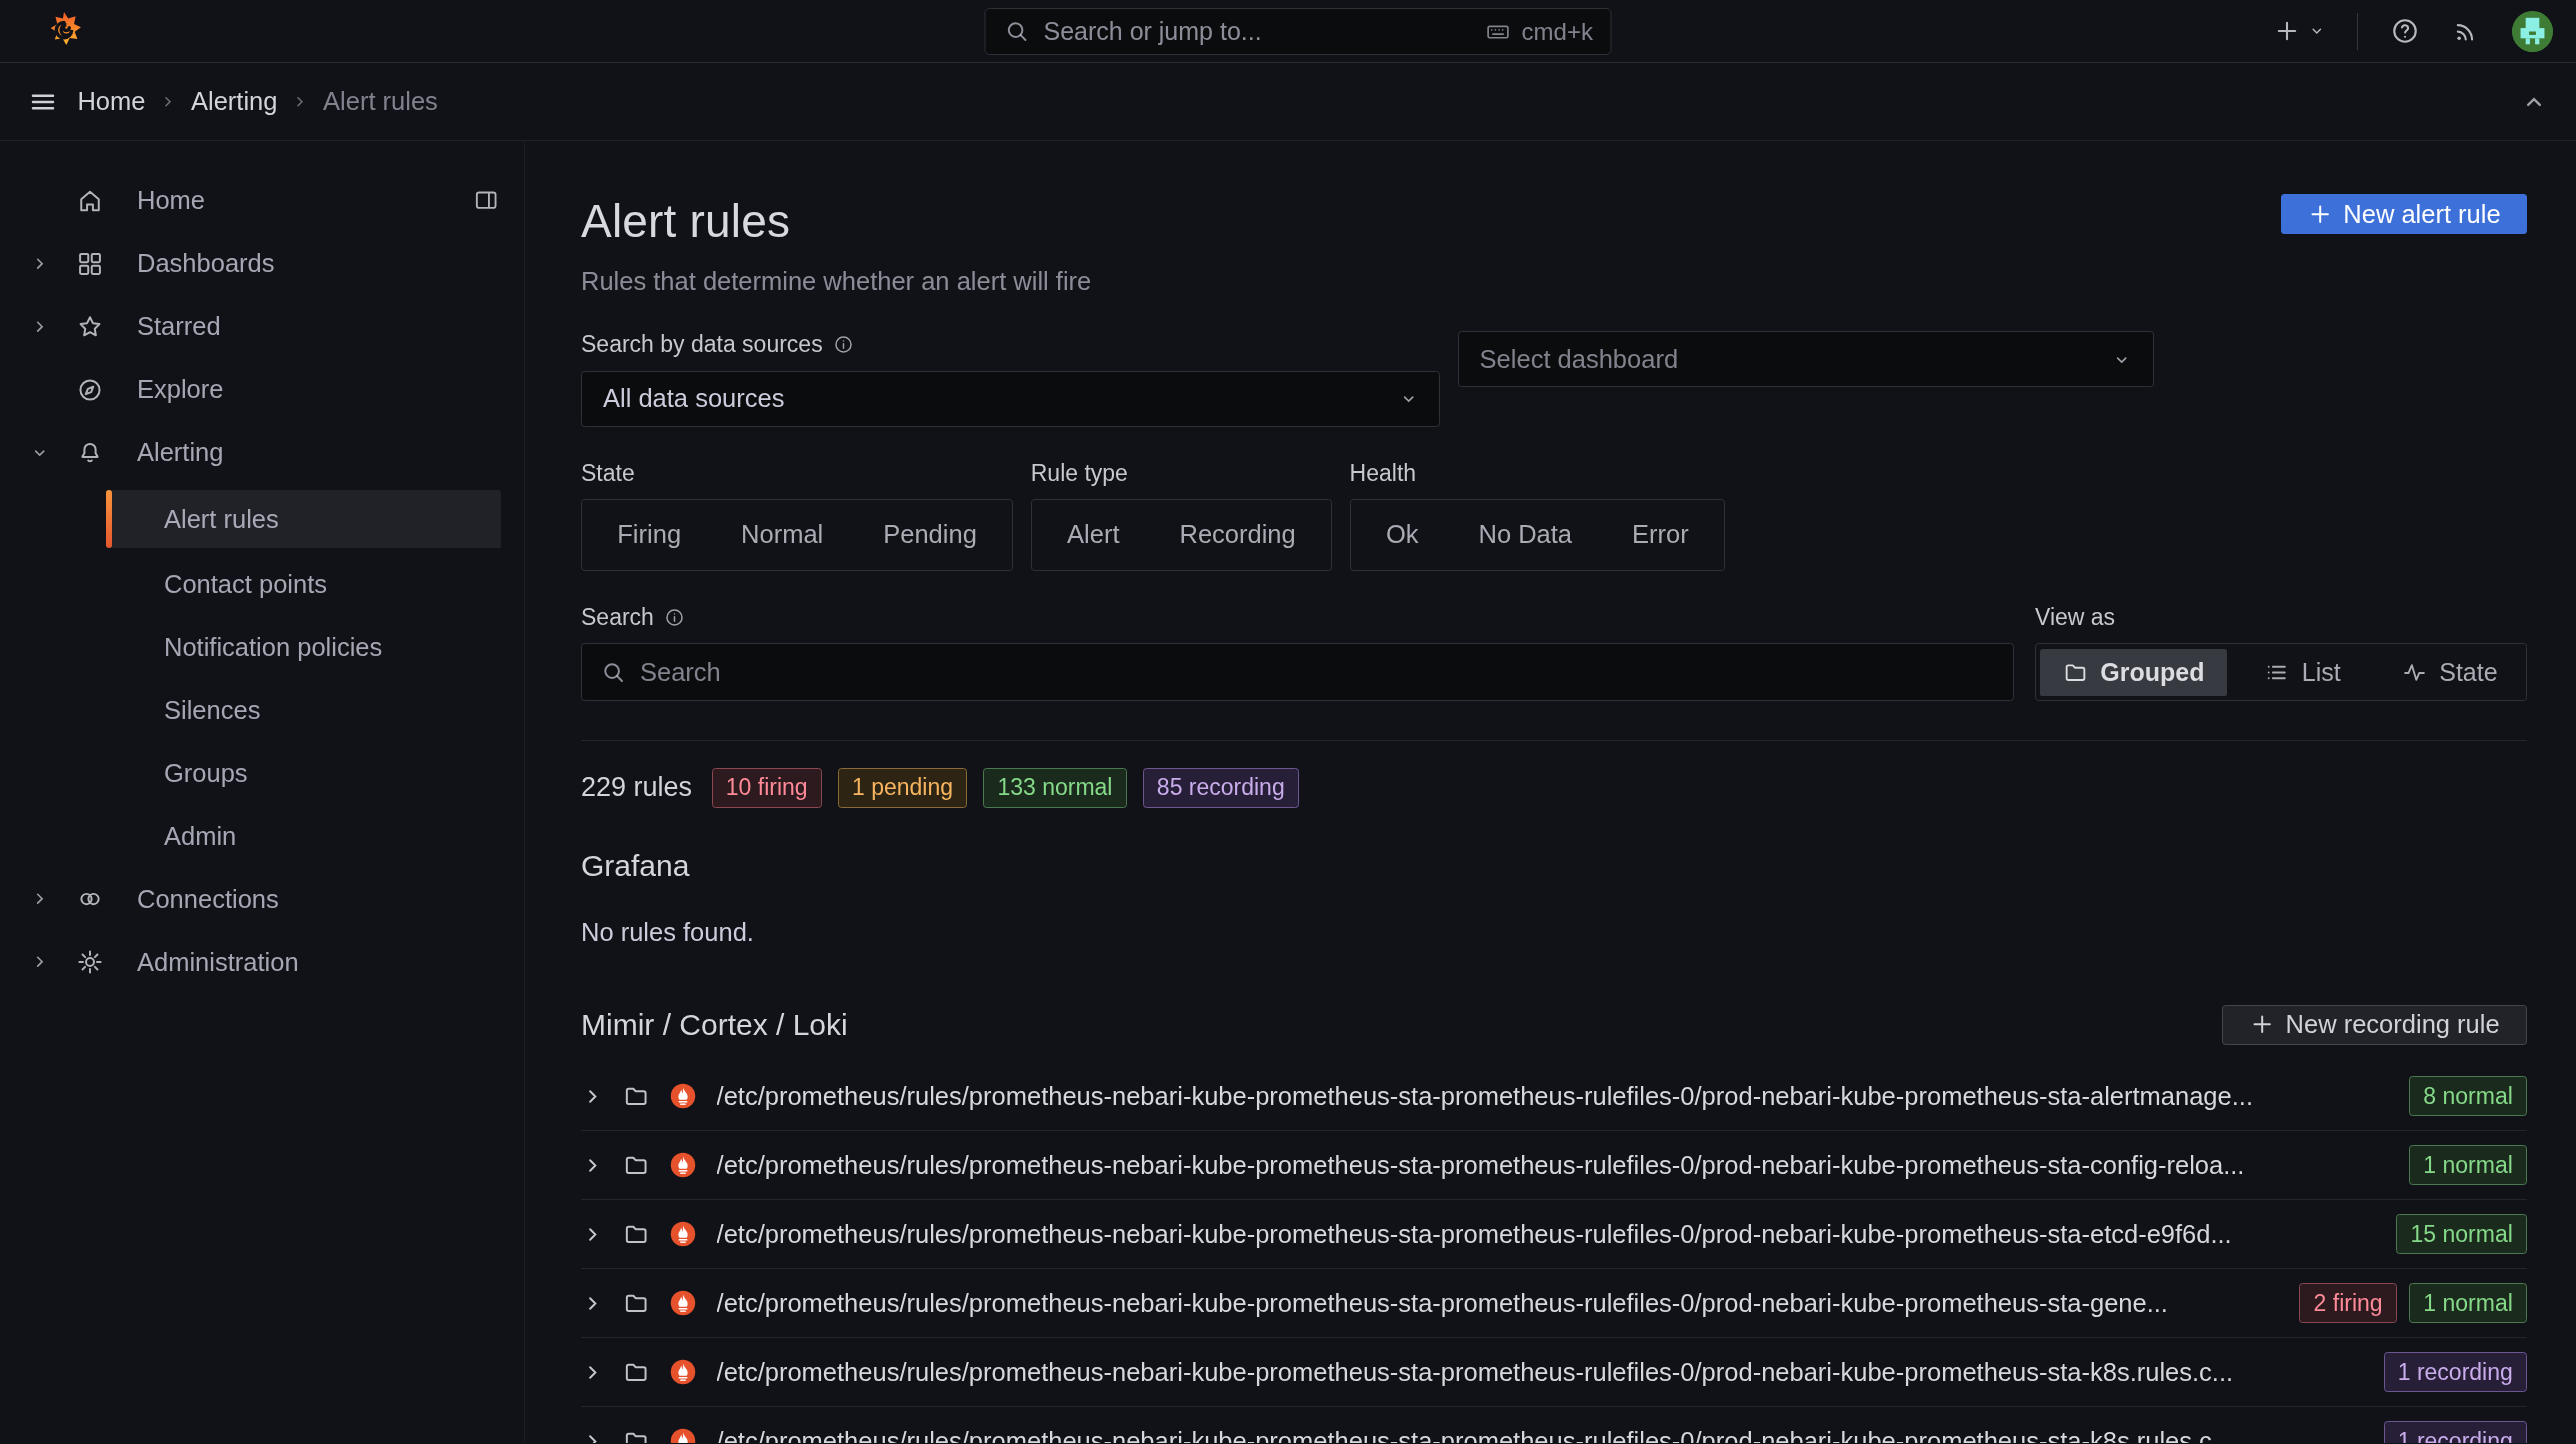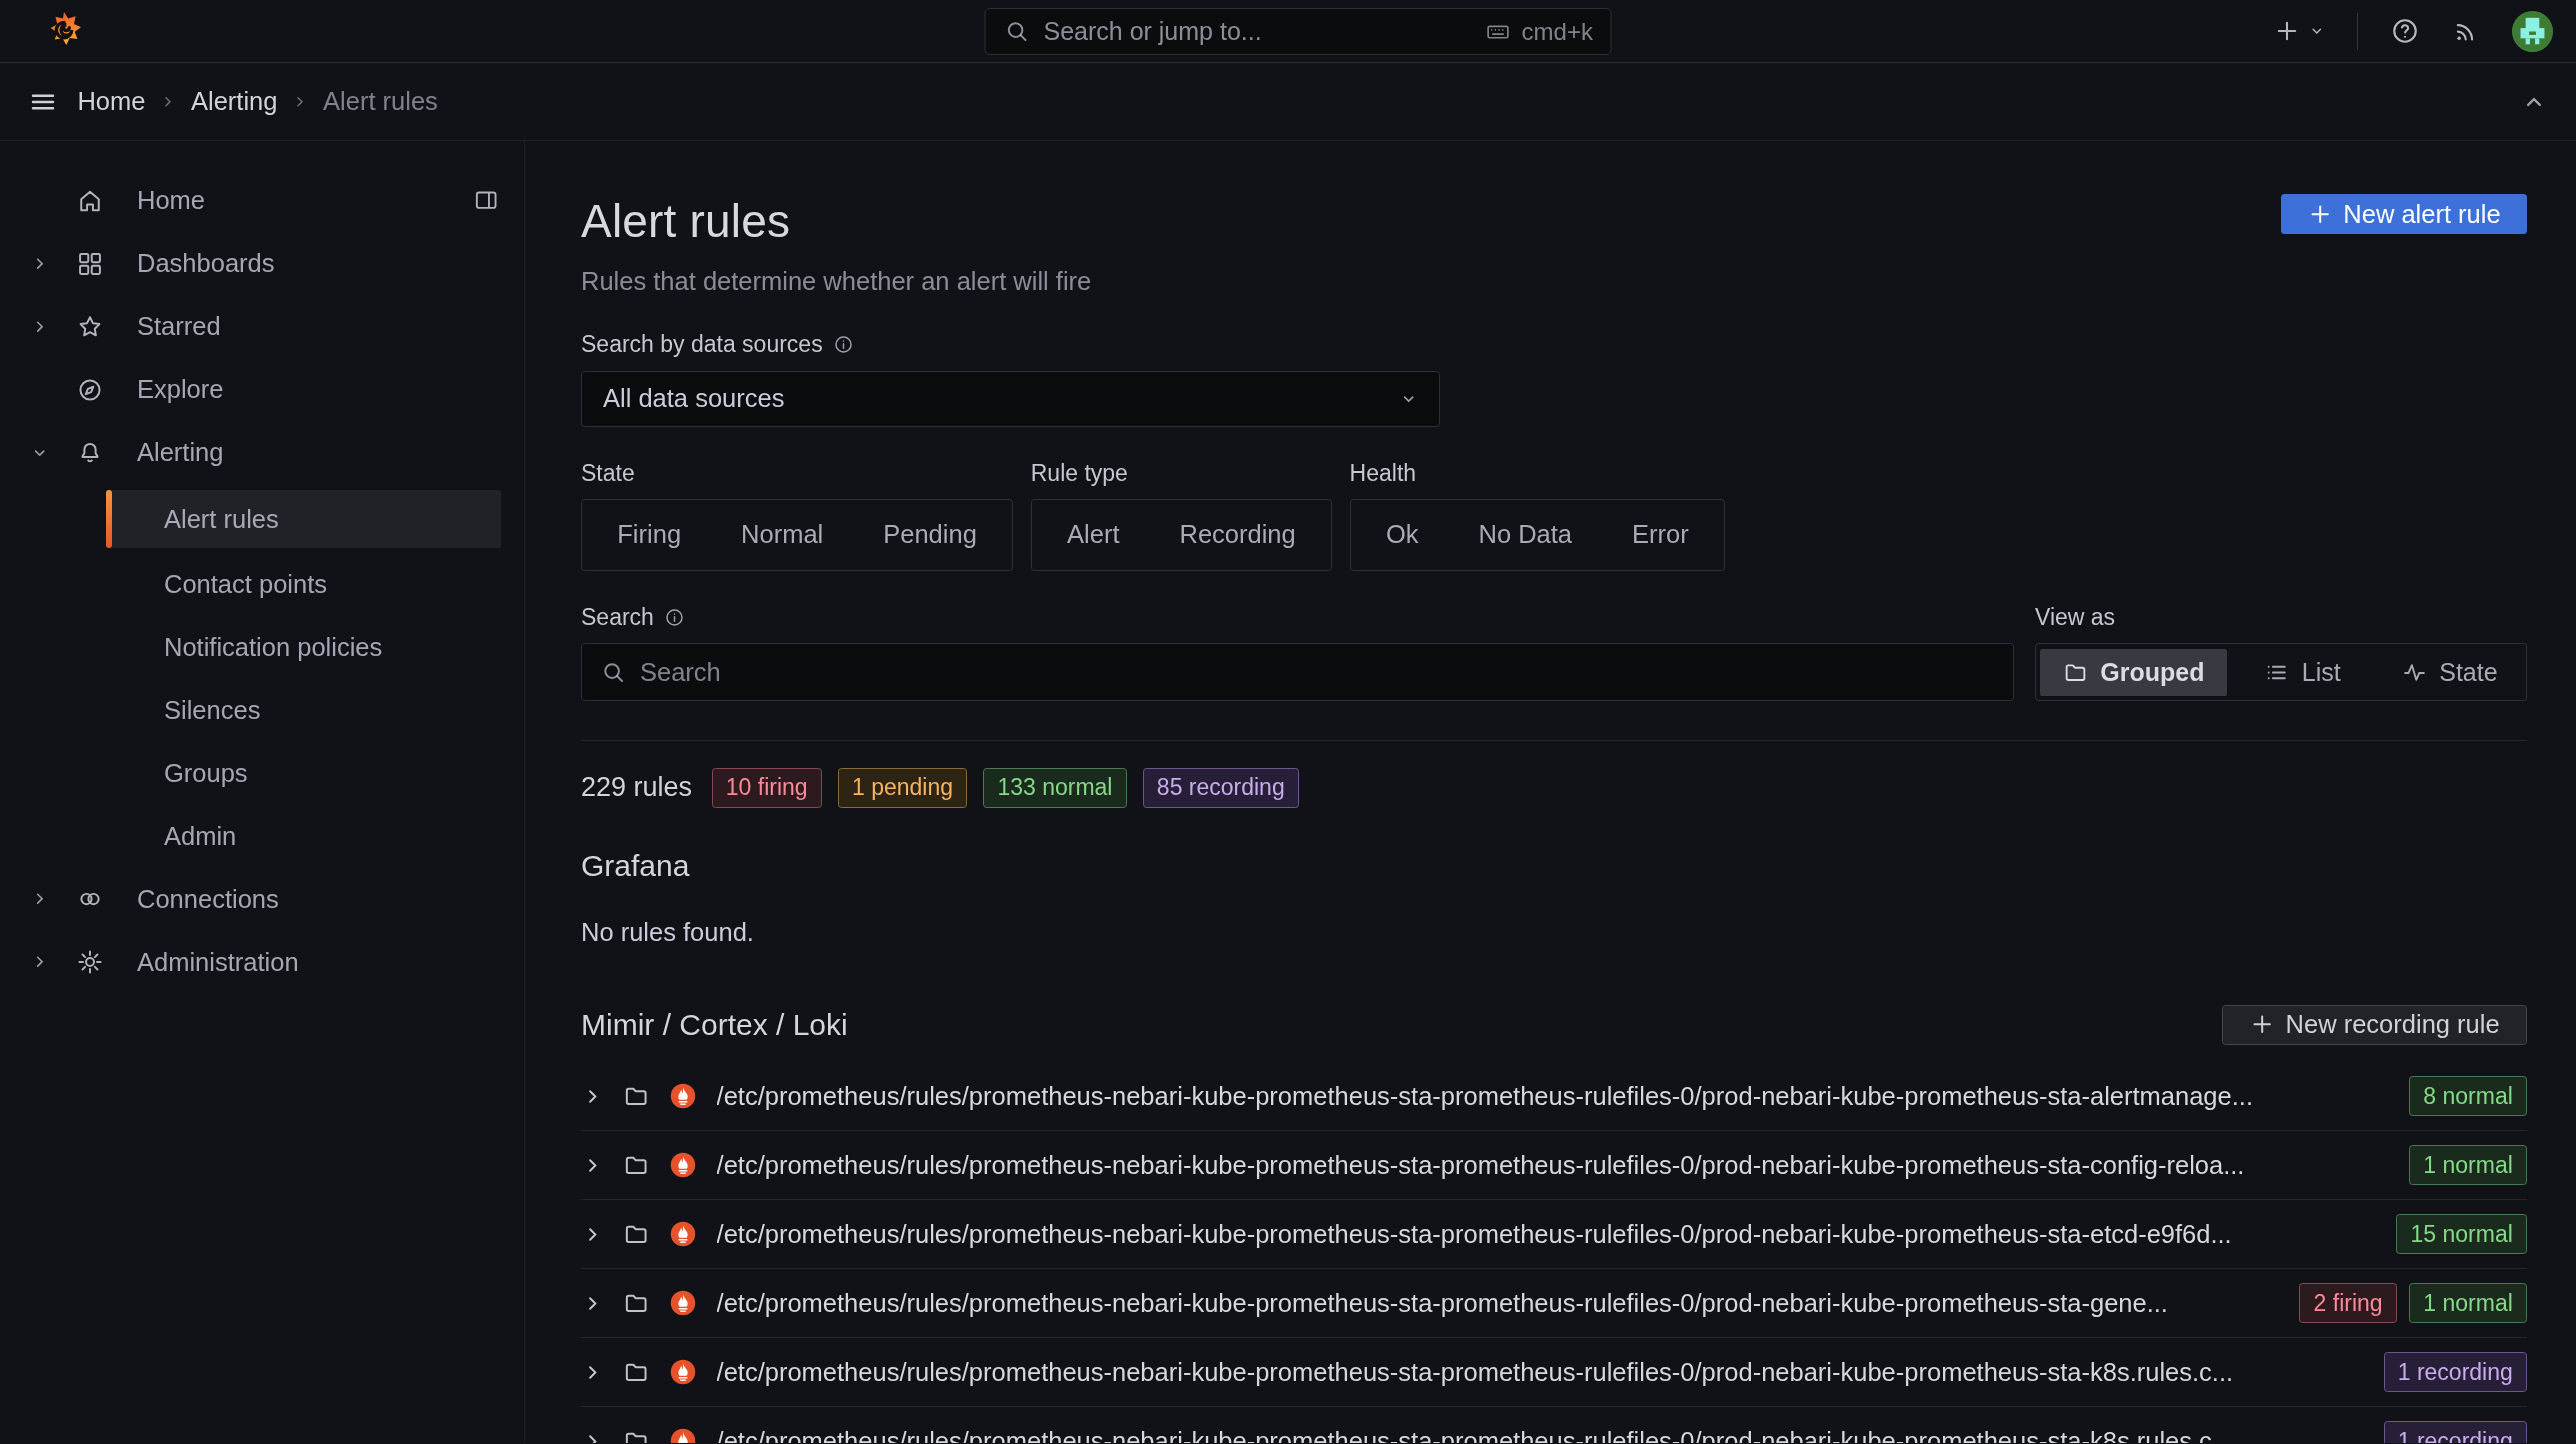--- a/index.html
+++ b/index.html
@@ -486,20 +486,28 @@
             <div class="select">
               <span class="val">All data sources</span>
               <span class="icon">
                 <svg width="19.4" height="19.4" viewBox="0 0 24 24" fill="none" stroke="currentColor" stroke-width="2" stroke-linecap="round">
                     <path d="M7 10l5 5 5-5"></path>
                   </svg>
               </span>
             </div>
           </div>
           <div class="field w-db">
+            <div class="select">
+              <span class="val dim">Select dashboard</span>
+              <span class="icon">
+                <svg width="19.4" height="19.4" viewBox="0 0 24 24" fill="none" stroke="currentColor" stroke-width="2" stroke-linecap="round">
+                    <path d="M7 10l5 5 5-5"></path>
+                  </svg>
+              </span>
+            </div>
           </div>
         </div>
 
         <div class="frow">
           <div class="field">
             <div class="field-label">
                 <span>State</span>
               </div>
             <div class="radio-bar">
               <span class="radio-opt">Firing</span>

